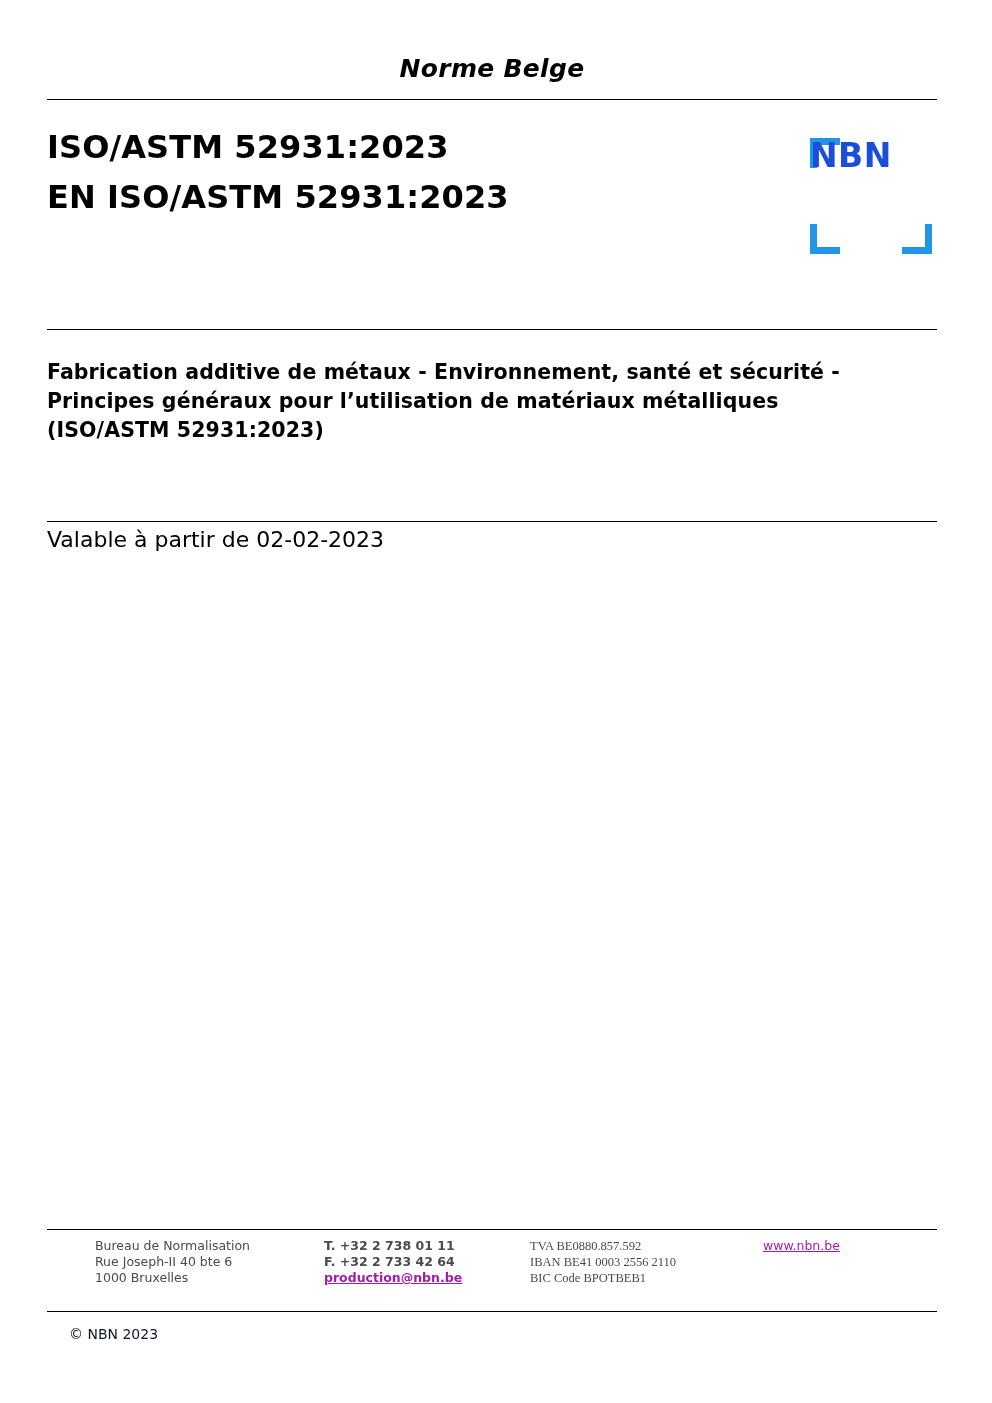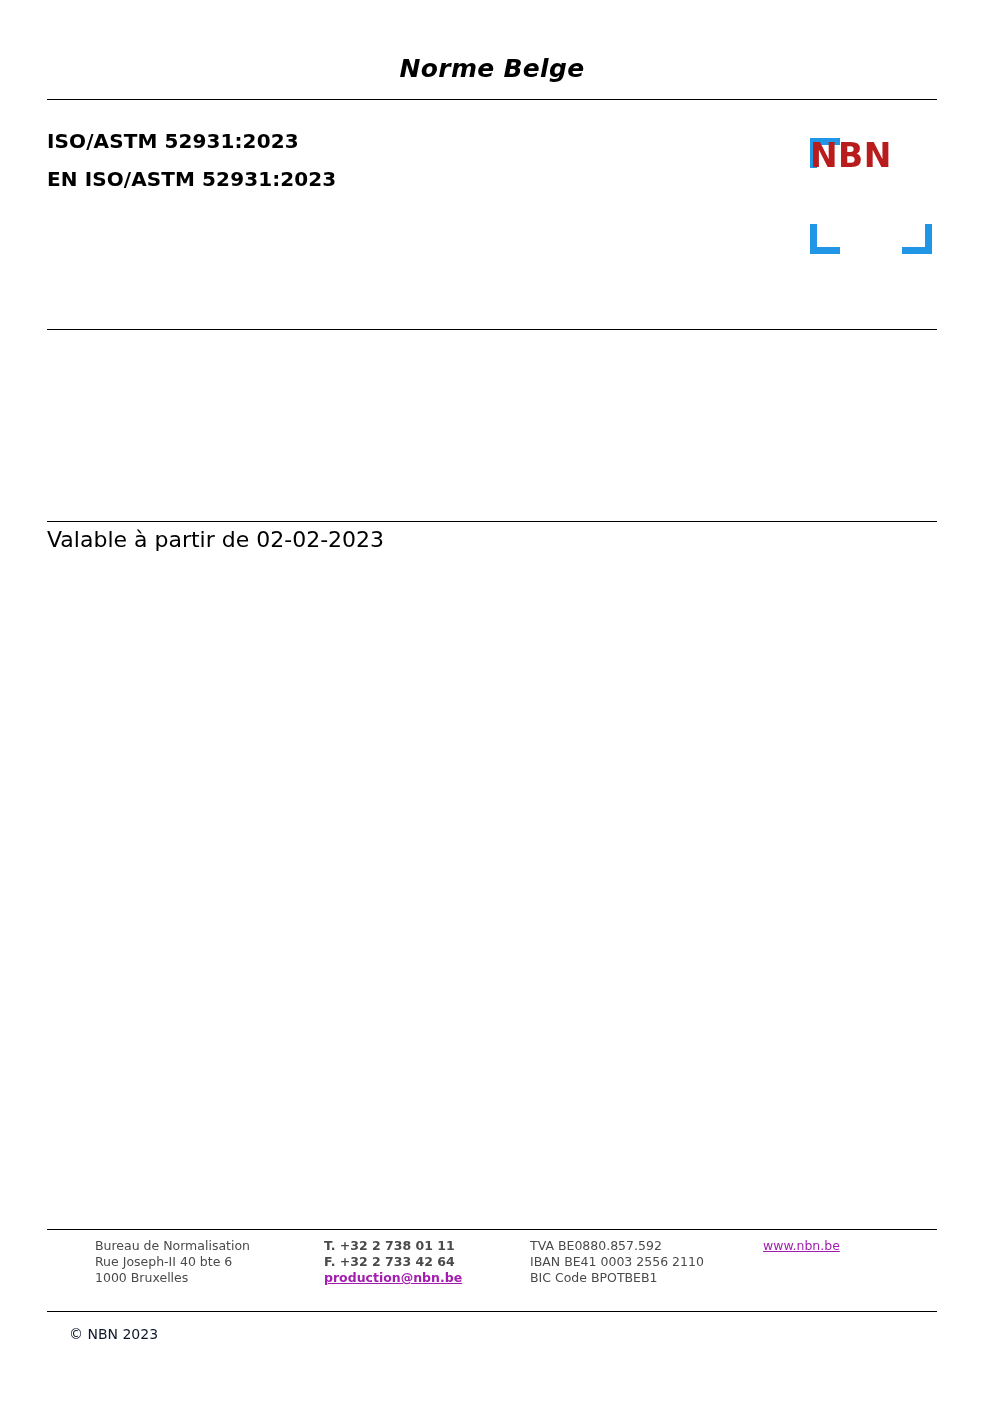--- a/index.html
+++ b/index.html
@@ -55,21 +55,21 @@
 
   
   .refs {
     position: absolute;
     left: 0;
     top: 131px;
     width: 560px;
   }
   .refs .ref-line {
     font-weight: bold;
-    font-size: 20px;
+    font-size: 32px;
     line-height: 1.0;
     margin-bottom: 18px;
     white-space: nowrap;
     letter-spacing: 0.1px;
   }
 
   
   .logo {
     position: absolute;
     left: 715px;
@@ -77,21 +77,21 @@
     width: 175px;
     height: 145px;
   }
   .logo-text {
     position: absolute;
     left: 48px;
     top: 8px;
     font-weight: bold;
     font-size: 33px;
     letter-spacing: 0.5px;
-    color: #b91c1c;
+    color: #1d4ed8;
     font-family: "DejaVu Sans", sans-serif;
   }
   .corner {
     position: absolute;
     width: 23px;
     height: 23px;
     border-color: #2196e6;
     border-style: solid;
     border-width: 0;
   }
@@ -150,21 +150,21 @@
     font-size: 12.5px;
     color: #4a4a4a;
     line-height: 1.28;
   }
   .fcol {
     position: absolute;
     top: 0;
   }
   .fcol-1 { left: 48px;  width: 230px; }
   .fcol-2 { left: 277px; width: 200px; font-weight: bold; }
-  .fcol-3 { left: 483px; width: 230px; }
+  .fcol-3 { left: 483px; width: 230px; font-family: Liberation Serif, serif; }
   .fcol-4 { left: 716px; width: 170px; }
   .flink {
     color: #a21caf;
     text-decoration: underline;
   }
 
   
   .copyright {
     position: absolute;
     left: 22px;
@@ -190,20 +190,21 @@
 
     <div class="logo">
       <div class="corner corner-tl"></div>
       <div class="corner corner-bl"></div>
       <div class="corner corner-br"></div>
       <div class="logo-text">NBN</div>
     </div>
 
     <div class="rule rule-2"></div>
 
+    <div class="subject">Fabrication additive de métaux - Environnement, santé et sécurité - Principes généraux pour l’utilisation de matériaux métalliques (ISO/ASTM 52931:2023)</div>
 
     <div class="rule rule-3"></div>
 
     <div class="validity">Valable à partir de 02-02-2023</div>
 
 
     <div class="rule rule-4"></div>
 
     <div class="footer">
       <div class="fcol fcol-1">

